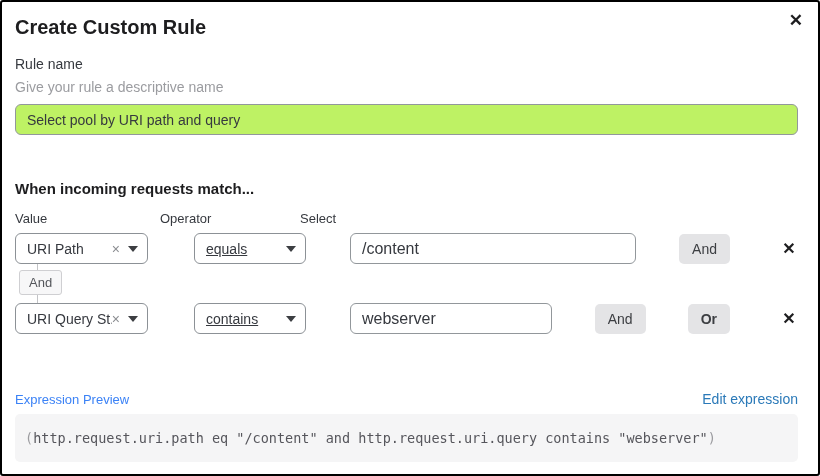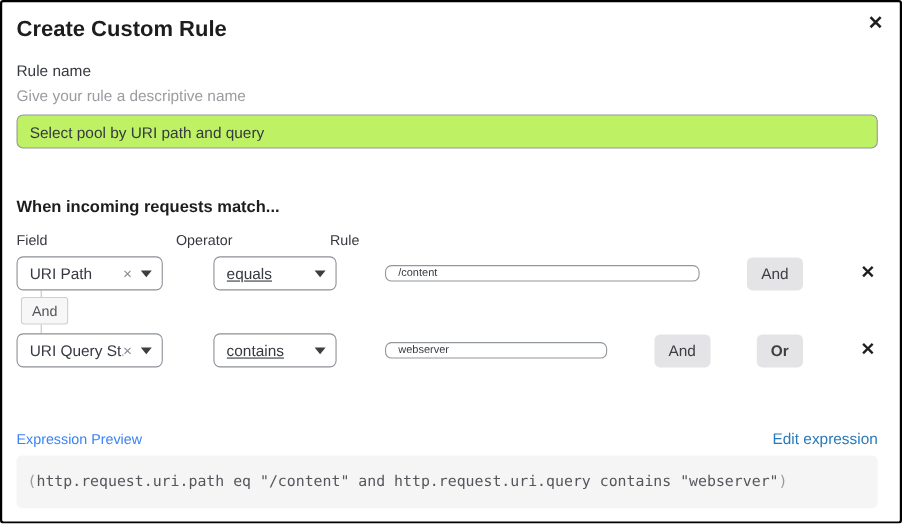--- a/index.html
+++ b/index.html
@@ -114,26 +114,26 @@
     line-height: 1;
   }
   .caret {
     width: 0; height: 0;
     border-left: 5px solid transparent;
     border-right: 5px solid transparent;
     border-top: 6px solid #3c3e42;
   }
   .value-input {
     flex: 1;
-    height: 15px;
+    height: 31px;
     border: 1px solid #92979b;
     border-radius: 6px;
     padding: 0 11px;
     font-family: "Liberation Sans", sans-serif;
-    font-size: 10px;
+    font-size: 16px;
     color: #36393f;
     background: #fff;
     outline: none;
     min-width: 0;
   }
   .conj-btn {
     height: 30px;
     border: none;
     border-radius: 5px;
     background: #e4e4e6;
@@ -215,23 +215,23 @@
   <h1 class="dialog-title">Create Custom Rule</h1>
   <span class="close-btn">✕</span>
 
   <div class="rule-label">Rule name</div>
   <div class="rule-hint">Give your rule a descriptive name</div>
   <input class="name-input" type="text" value="Select pool by URI path and query" style="">
 
   <div class="match-heading">When incoming requests match...</div>
 
   <div class="col-labels">
-    <div class="col-field">Field</div>
+    <div class="col-field">Value</div>
     <div class="col-operator">Operator</div>
-    <div class="col-value">Rule</div>
+    <div class="col-value">Select</div>
   </div>
 
   <div class="cond-row">
     <div class="select field-select">
       <span class="sel-text">URI Path</span>
       <span class="clear-x">×</span>
       <span class="caret"></span>
     </div>
     <div class="select op-select">
       <span class="sel-text">equals</span>

